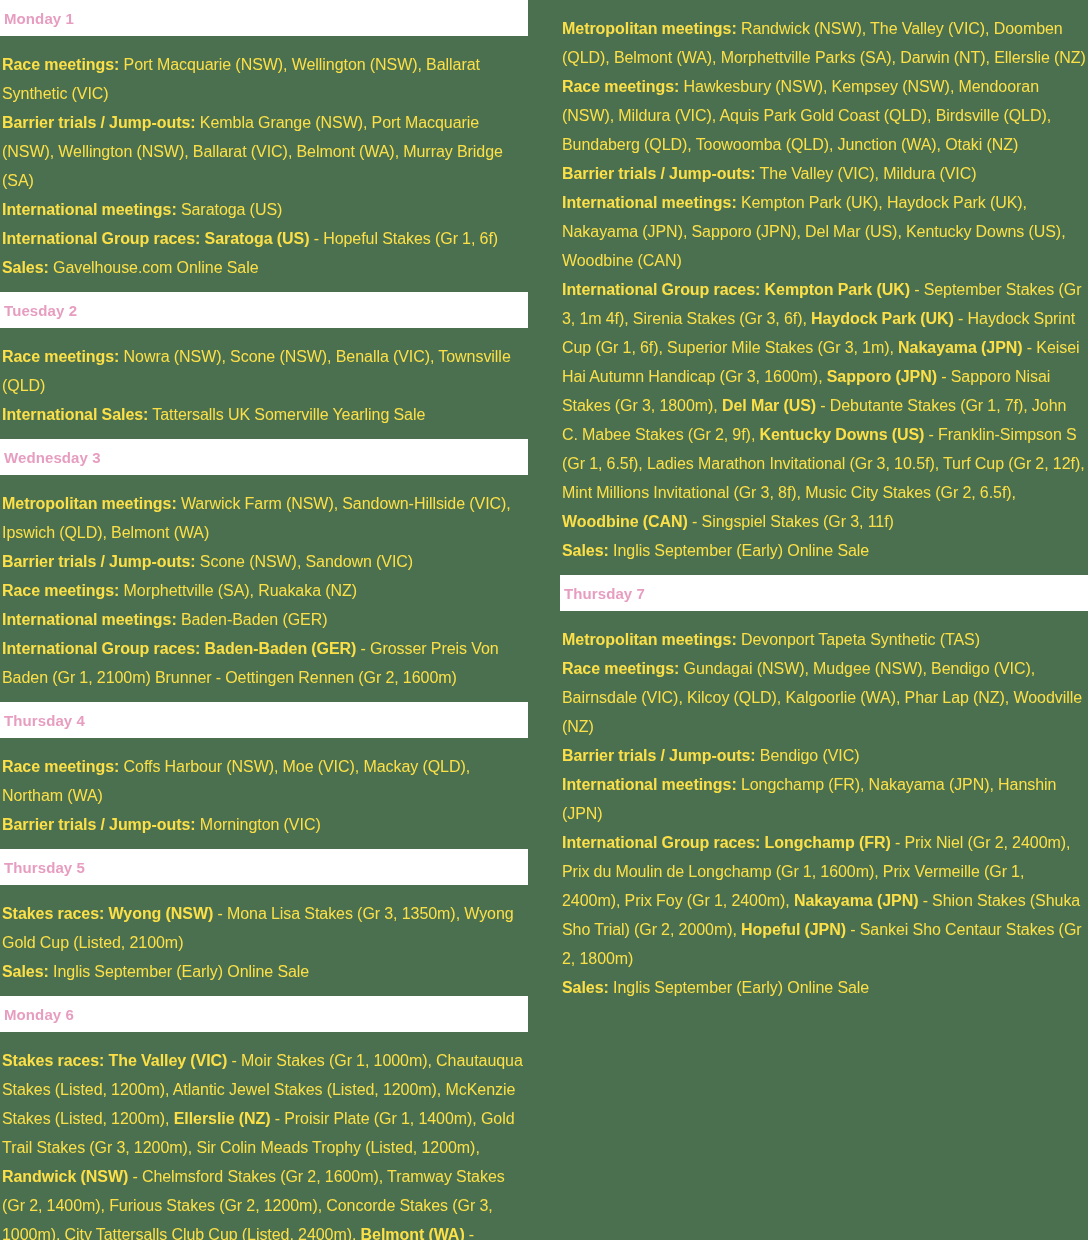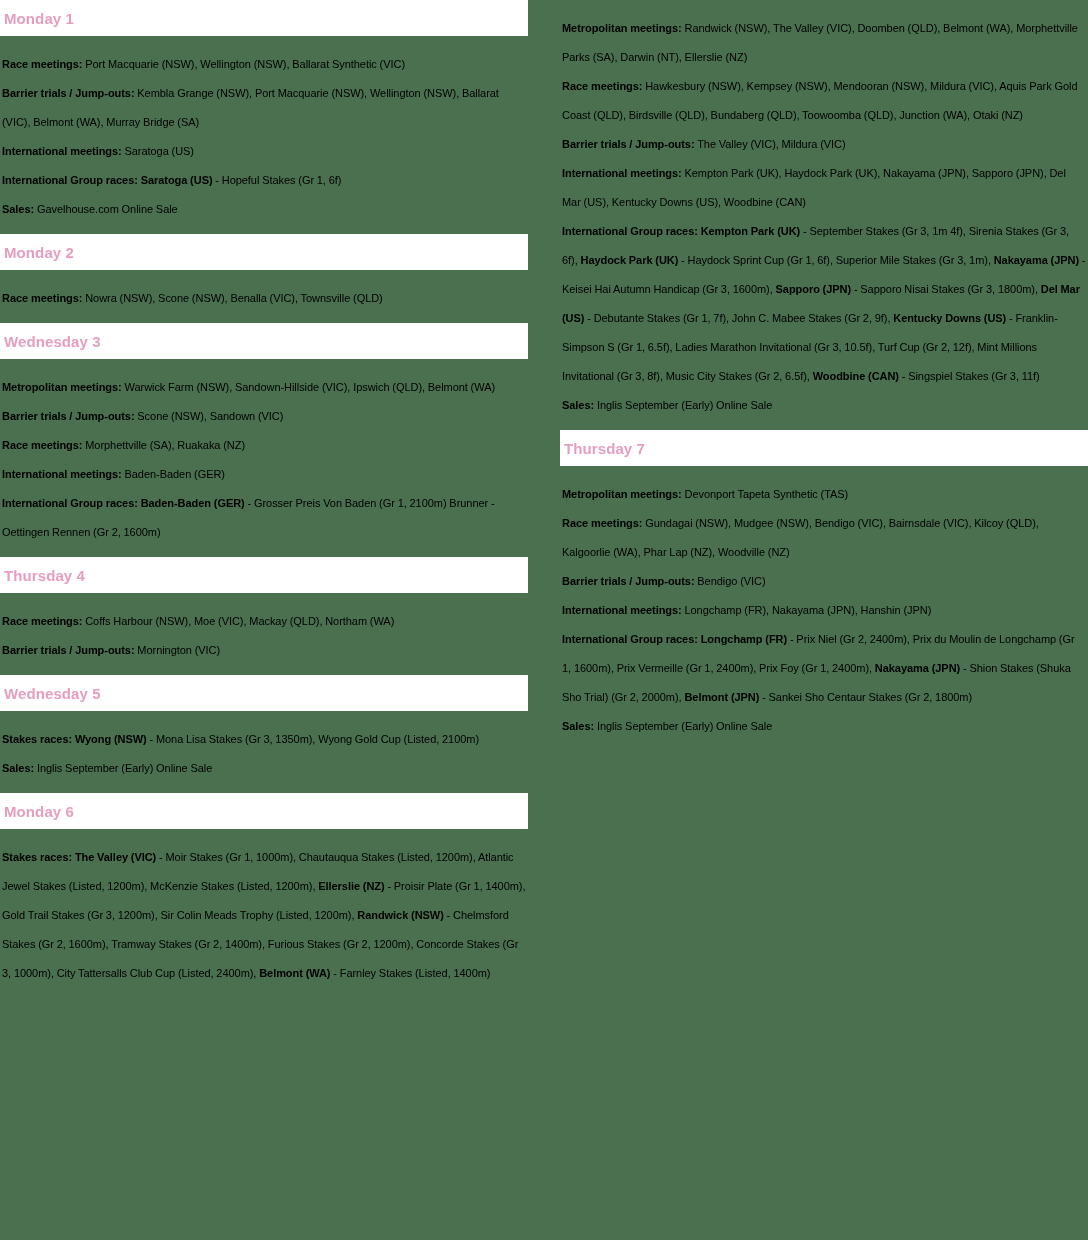--- a/index.html
+++ b/index.html
@@ -33,22 +33,22 @@
     font-size:15px;
     font-weight:bold;
     letter-spacing:.1px;
     line-height:1;
   }
 
   .day-body {
     padding:14px 2px 10px 2px;
   }
   .line {
-    color:#000000;
-    font-size:11px;
+    color:#fde047;
+    font-size:16px;
     line-height:29px;
     letter-spacing:-.05px;
     word-spacing:-.2px;
   }
   .line b { font-weight:bold; }
 
   
   .cont-body { padding-top:14px; }
 </style>
 </head>
@@ -63,24 +63,25 @@
         <div class="day-body">
           <p class="line"><b>Race meetings:</b> Port Macquarie (NSW), Wellington (NSW), Ballarat Synthetic (VIC)</p>
           <p class="line"><b>Barrier trials / Jump-outs:</b> Kembla Grange (NSW), Port Macquarie (NSW), Wellington (NSW), Ballarat (VIC), Belmont (WA), Murray Bridge (SA)</p>
           <p class="line"><b>International meetings:</b> Saratoga (US)</p>
           <p class="line"><b>International Group races:</b> <b>Saratoga (US)</b> - Hopeful Stakes (Gr 1, 6f)</p>
           <p class="line"><b>Sales:</b> Gavelhouse.com Online Sale</p>
         </div>
       </div>
       <div class="day-block">
         <div class="day-header">
-          <span class="day-header-text">Monday 2</span>
+          <span class="day-header-text">Tuesday 2</span>
         </div>
         <div class="day-body">
           <p class="line"><b>Race meetings:</b> Nowra (NSW), Scone (NSW), Benalla (VIC), Townsville (QLD)</p>
+          <p class="line"><b>International Sales:</b> Tattersalls UK Somerville Yearling Sale</p>
         </div>
       </div>
       <div class="day-block">
         <div class="day-header">
           <span class="day-header-text">Wednesday 3</span>
         </div>
         <div class="day-body">
           <p class="line"><b>Metropolitan meetings:</b> Warwick Farm (NSW), Sandown-Hillside (VIC), Ipswich (QLD), Belmont (WA)</p>
           <p class="line"><b>Barrier trials / Jump-outs:</b> Scone (NSW), Sandown (VIC)</p>
           <p class="line"><b>Race meetings:</b> Morphettville (SA), Ruakaka (NZ)</p>
@@ -92,21 +93,21 @@
         <div class="day-header">
           <span class="day-header-text">Thursday 4</span>
         </div>
         <div class="day-body">
           <p class="line"><b>Race meetings:</b> Coffs Harbour (NSW), Moe (VIC), Mackay (QLD), Northam (WA)</p>
           <p class="line"><b>Barrier trials / Jump-outs:</b> Mornington (VIC)</p>
         </div>
       </div>
       <div class="day-block">
         <div class="day-header">
-          <span class="day-header-text">Wednesday 5</span>
+          <span class="day-header-text">Thursday 5</span>
         </div>
         <div class="day-body">
           <p class="line"><b>Stakes races:</b> <b>Wyong (NSW)</b> - Mona Lisa Stakes (Gr 3, 1350m), Wyong Gold Cup (Listed, 2100m)</p>
           <p class="line"><b>Sales:</b> Inglis September (Early) Online Sale</p>
         </div>
       </div>
       <div class="day-block">
         <div class="day-header">
           <span class="day-header-text">Monday 6</span>
         </div>
@@ -128,18 +129,18 @@
       </div>
       <div class="day-block">
         <div class="day-header">
           <span class="day-header-text">Thursday 7</span>
         </div>
         <div class="day-body">
           <p class="line"><b>Metropolitan meetings:</b> Devonport Tapeta Synthetic (TAS)</p>
           <p class="line"><b>Race meetings:</b> Gundagai (NSW), Mudgee (NSW), Bendigo (VIC), Bairnsdale (VIC), Kilcoy (QLD), Kalgoorlie (WA), Phar Lap (NZ), Woodville (NZ)</p>
           <p class="line"><b>Barrier trials / Jump-outs:</b> Bendigo (VIC)</p>
           <p class="line"><b>International meetings:</b> Longchamp (FR), Nakayama (JPN), Hanshin (JPN)</p>
-          <p class="line"><b>International Group races:</b> <b>Longchamp (FR)</b> - Prix Niel (Gr 2, 2400m), Prix du Moulin de Longchamp (Gr 1, 1600m), Prix Vermeille (Gr 1, 2400m), Prix Foy (Gr 1, 2400m), <b>Nakayama (JPN)</b> - Shion Stakes (Shuka Sho Trial) (Gr 2, 2000m), <b>Belmont (JPN)</b> - Sankei Sho Centaur Stakes (Gr 2, 1800m)</p>
+          <p class="line"><b>International Group races:</b> <b>Longchamp (FR)</b> - Prix Niel (Gr 2, 2400m), Prix du Moulin de Longchamp (Gr 1, 1600m), Prix Vermeille (Gr 1, 2400m), Prix Foy (Gr 1, 2400m), <b>Nakayama (JPN)</b> - Shion Stakes (Shuka Sho Trial) (Gr 2, 2000m), <b>Hopeful (JPN)</b> - Sankei Sho Centaur Stakes (Gr 2, 1800m)</p>
           <p class="line"><b>Sales:</b> Inglis September (Early) Online Sale</p>
         </div>
       </div>
     </div>
 </div>
 
 </body></html>

